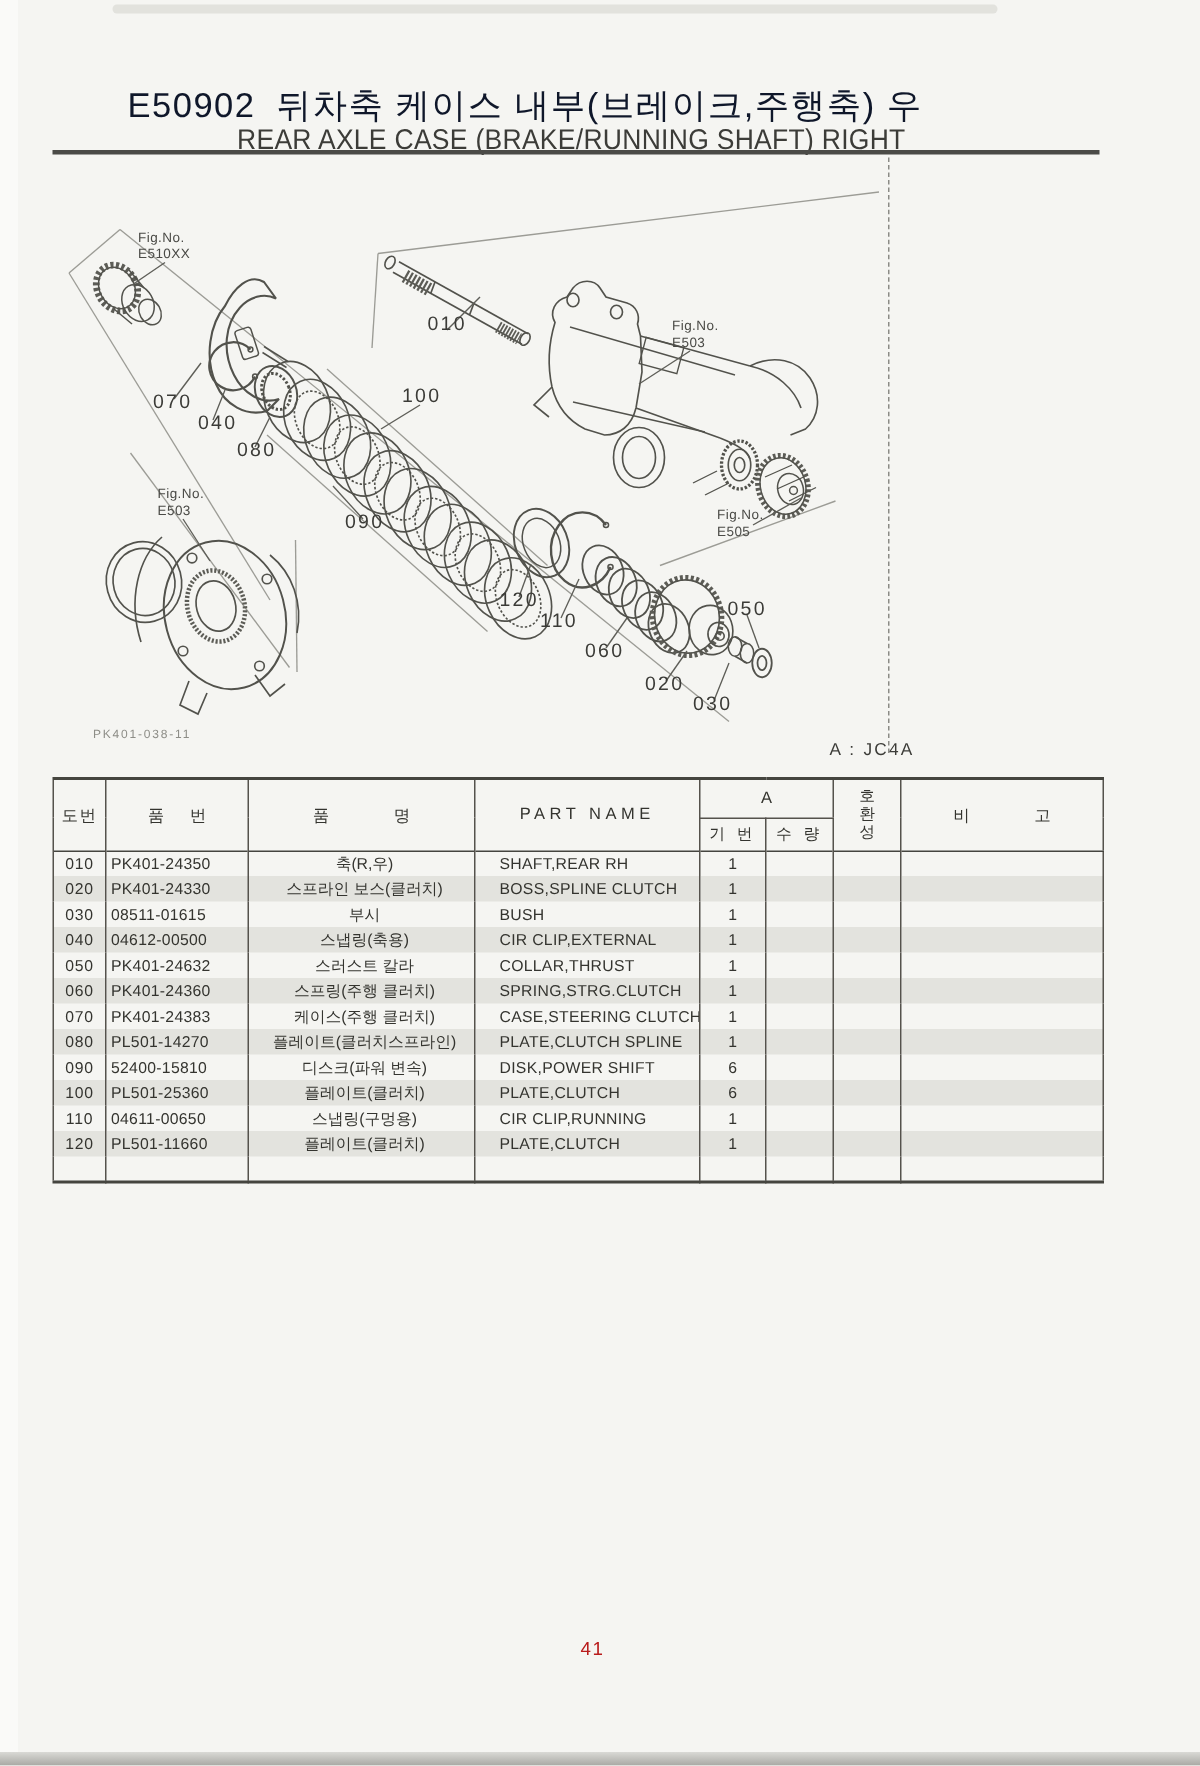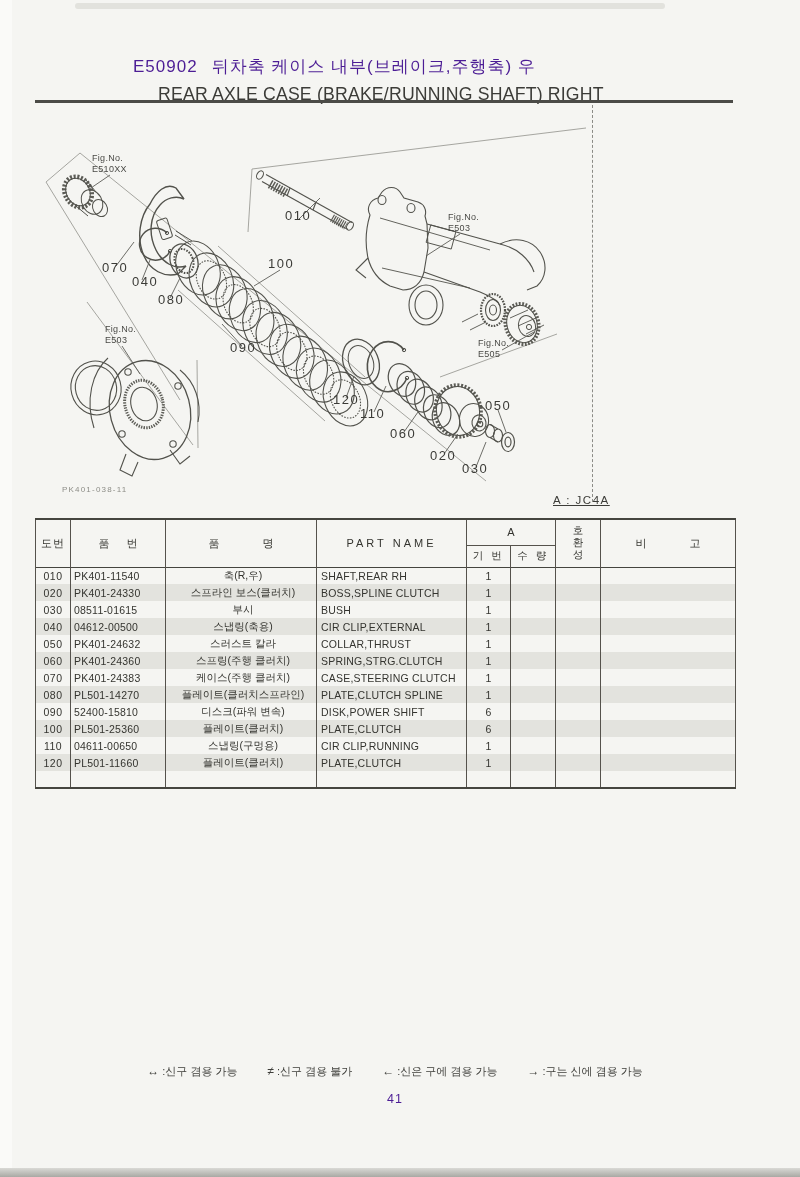--- a/index.html
+++ b/index.html
@@ -2,70 +2,70 @@
 <html><head>
 <meta charset="utf-8">
 <style>
   * { margin:0; padding:0; box-sizing:border-box; }
   body { background:#e9e9e6; font-family:"Liberation Sans","DejaVu Sans",sans-serif; }
   .page { position:relative; width:800px; height:1177px; margin:0 auto;
           background:#f5f5f2; overflow:hidden; color:#3a3a36; }
   .abs { position:absolute; }
 
   
-  .title-line1 { left:85px; top:55px; font-size:17px; letter-spacing:1px; color:#4c1d95; white-space:nowrap;margin-left:48px; }
+  .title-line1 { left:85px; top:55px; font-size:23px; letter-spacing:1px; color:#0f172a; white-space:nowrap; }
   .title-line1 .code { margin-right:14px; }
   .title-line2 { left:158px; top:83px; font-size:19px; letter-spacing:0.2px; color:#3c3c38;
                  transform:scaleX(0.93); transform-origin:left center; white-space:nowrap; }
   .title-rule { left:35px; top:100px; width:698px; height:3px; background:#4b4b47; }
   .scan-smudge { left:75px; top:3px; width:590px; height:6px; background:rgba(175,175,168,0.28); border-radius:3px; }
   .fold-mark { left:592px; top:105px; height:397px; width:0; border-left:1.5px dashed #8b8b86; }
 
   
   .diagram { left:30px; top:120px; width:710px; height:390px; }
   .diagram svg { position:absolute; left:0; top:0; }
   .callout { position:absolute; font-size:13px; letter-spacing:1.5px; color:#3b3b37; white-space:nowrap; }
   .figref { position:absolute; font-size:9px; line-height:11px; letter-spacing:0.3px; color:#4a4a46; white-space:nowrap; }
   .drawcode { position:absolute; font-size:8px; letter-spacing:1.2px; color:#8d8d87; white-space:nowrap; }
 
-  .model-note { left:553px; top:494px; font-size:11.5px; letter-spacing:1.5px; color:#3c3c38;text-decoration:underline; }
+  .model-note { left:553px; top:494px; font-size:11.5px; letter-spacing:1.5px; color:#3c3c38; }
 
   
   table.parts { position:absolute; left:35px; top:518px; width:700px;
                 border-collapse:collapse; table-layout:fixed;
                 border-top:2.5px solid #45453f; border-bottom:2.5px solid #45453f;
                 border-left:1px solid #55524c; border-right:1px solid #55524c; }
   table.parts th, table.parts td { border-left:1px solid #55524c; font-weight:normal;
                 color:#34342f; overflow:hidden; white-space:nowrap; }
   table.parts thead tr.h1 th { height:26px; }
   table.parts thead tr.h2 th { height:22px; font-size:10.5px; }
   table.parts thead th { font-size:11px; text-align:center; vertical-align:middle; }
   table.parts thead { border-bottom:1.5px solid #45453f; }
   th.group-a { border-bottom:1px solid #55524c; }
   .ls1 { letter-spacing:1px; } .ls2 { letter-spacing:2.5px; }
   .ls-mid { letter-spacing:7px; padding-left:7px; }
   .ls-wide { letter-spacing:20px; padding-left:20px; }
   .ls-pn { letter-spacing:3px; }
   .vertical-head { width:13px; margin:0 auto; line-height:12px; font-size:10.5px;
-                   word-break:break-all; white-space:normal; text-align:center;font-family:Liberation Mono, monospace; }
+                   word-break:break-all; white-space:normal; text-align:center; }
   table.parts tbody td { height:17px; font-size:10.5px; vertical-align:middle; }
   table.parts tbody tr:nth-child(even) td { background:#e3e3de; }
   td.c-no { text-align:center; letter-spacing:0.5px; }
   td.c-pn { padding-left:3px; letter-spacing:0.2px; }
   td.c-ko { padding-left:4px;text-align:center; }
-  td.c-en { padding-left:4px; letter-spacing:0.2px; }
+  td.c-en { padding-left:16px; letter-spacing:0.2px; }
   td.c-qty { text-align:center; }
   tr.filler td { height:293px; background:#f5f5f2 !important; }
 
   
   .legend { left:0; top:1064px; width:790px; display:flex; justify-content:center; gap:30px;
             font-size:11px; color:#3e3e3a; }
   .legend .sym { margin-right:3px; font-size:12px; }
   .page-number { left:0; top:1092px; width:790px; text-align:center; font-size:12.5px;
-                 letter-spacing:1px; color:#4c1d95; }
+                 letter-spacing:1px; color:#b91c1c; }
   .left-margin-strip { left:0; top:0; width:12px; height:100%; background:#fafaf8; }
   .bottom-edge { left:0; top:1168px; width:100%; height:9px;
                  background:linear-gradient(#d9d9d5, #a9a9a4); }
 </style>
 </head>
 <body>
 
 <div class="page">
 
   <div class="abs left-margin-strip"></div>
@@ -321,21 +321,21 @@
         <th rowspan="2" class="ls-wide">비 고</th>
       </tr>
       <tr class="h2">
         <th class="ls2">기 번</th>
         <th class="ls2">수 량</th>
       </tr>
     </thead>
     <tbody>
       <tr>
         <td class="c-no">010</td>
-        <td class="c-pn">PK401-11540</td>
+        <td class="c-pn">PK401-24350</td>
         <td class="c-ko">축(R,우)</td>
         <td class="c-en">SHAFT,REAR RH</td>
         <td class="c-qty">1</td>
         <td></td>
           <td></td>
           <td></td>
       </tr>
       <tr>
         <td class="c-no">020</td>
         <td class="c-pn">PK401-24330</td>
@@ -452,22 +452,16 @@
           <td></td>
         <td></td>
           <td></td>
           <td></td>
         <td></td>
           <td></td>
       </tr>
     </tbody>
   </table>
 
-  <div class="abs legend">
-    <span><span class="sym">↔</span><span>:신구 겸용 가능</span></span>
-    <span><span class="sym">≠</span><span>:신구 겸용 불가</span></span>
-    <span><span class="sym">←</span><span>:신은 구에 겸용 가능</span></span>
-    <span><span class="sym">→</span><span>:구는 신에 겸용 가능</span></span>
-  </div>
 
   <div class="abs page-number">41</div>
   <div class="abs bottom-edge"></div>
 </div>
 
 </body></html>

